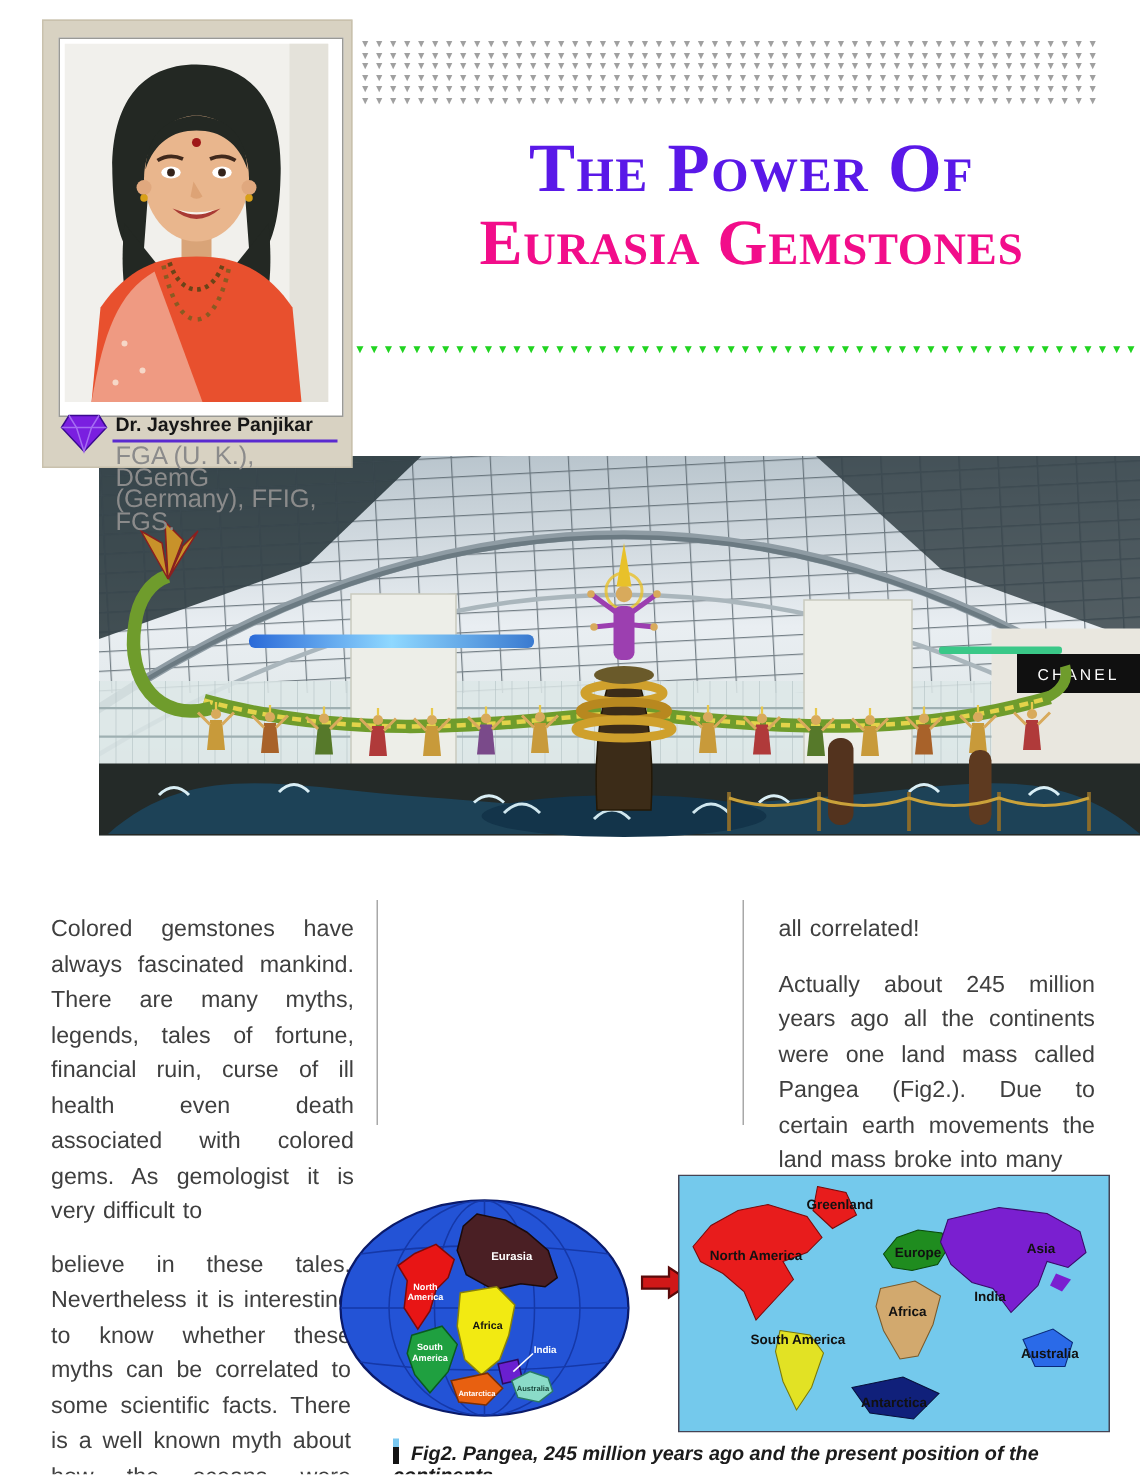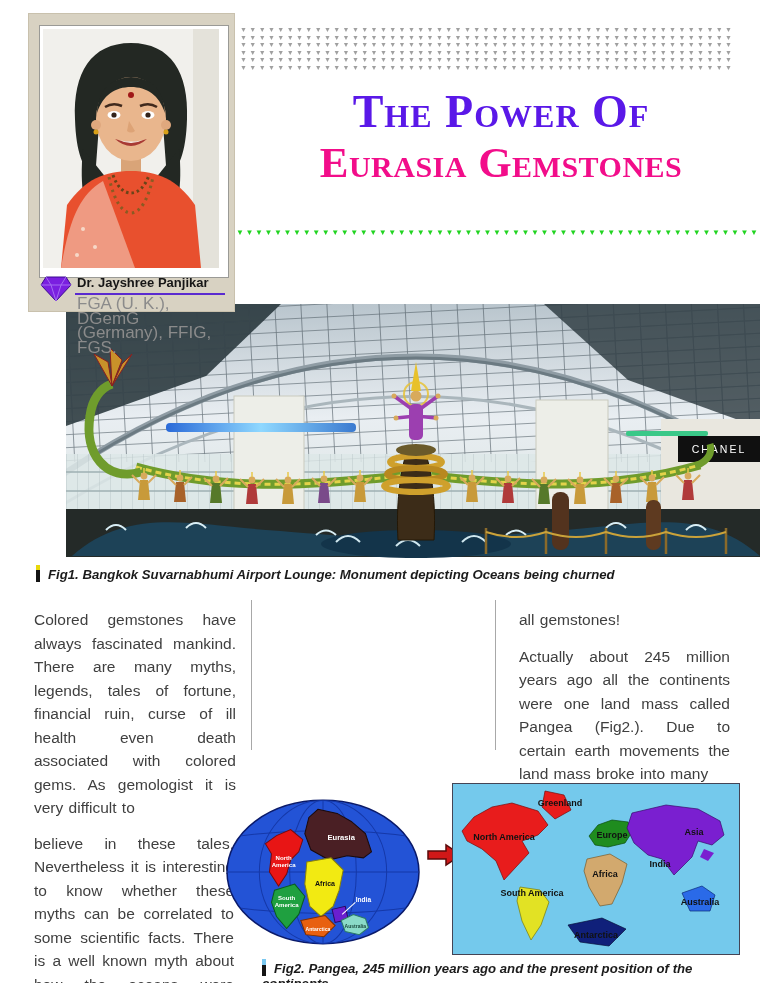--- a/index.html
+++ b/index.html
@@ -232,32 +232,29 @@
       <polygon points="350,58 345,87 355,87" fill="#e8c12a"></polygon>
 
       <rect x="486" y="188" width="17" height="58" rx="8" fill="#53331e"></rect>
       <rect x="580" y="196" width="15" height="50" rx="7" fill="#5e3a20"></rect>
 
       <path d="M420,224 V250 M480,224 V250 M540,224 V250 M600,224 V250 M660,224 V250" stroke="#8a6a2a" stroke-width="2.5"></path>
       <path d="M420,228 Q450,238 480,228 Q510,238 540,228 Q570,238 600,228 Q630,238 660,228" stroke="#caa23a" stroke-width="2" fill="none"></path>
     </svg>
   </div>
 
-  <div class="abs caption cap1">
-    <span class="capbar yellow"></span><span>Fig1. Bangkok Suvarnabhumi Airport Lounge: Monument depicting Oceans being churned</span>
-  </div>
 
   <div class="abs col col1">
     <p>Colored gemstones have always fascinated mankind. There are many myths, legends, tales of fortune, financial ruin, curse of ill health even death associated with colored gems. As gemologist it is very difficult to</p>
     <p class="narrow">believe in these tales. Nevertheless it is interesting to know whether these myths can be correlated to some scientific facts. There is a well known myth about how the oceans were churned and the</p>
   </div>
   <div class="abs vsep vsep1"></div>
   <div class="abs vsep vsep2"></div>
   <div class="abs col col3">
-    <p>all gemstones!</p>
+    <p>all correlated!</p>
     <p class="p2">Actually about 245 million years ago all the continents were one land mass called Pangea (Fig2.). Due to certain earth movements the land mass broke into many</p>
   </div>
 
   <div class="abs pangea">
     <svg width="198" height="150" viewBox="0 0 196 148">
       <defs>
           <clipPath id="globeClip">
             <ellipse cx="98" cy="74" rx="95" ry="71"></ellipse>
           </clipPath>
         </defs>

